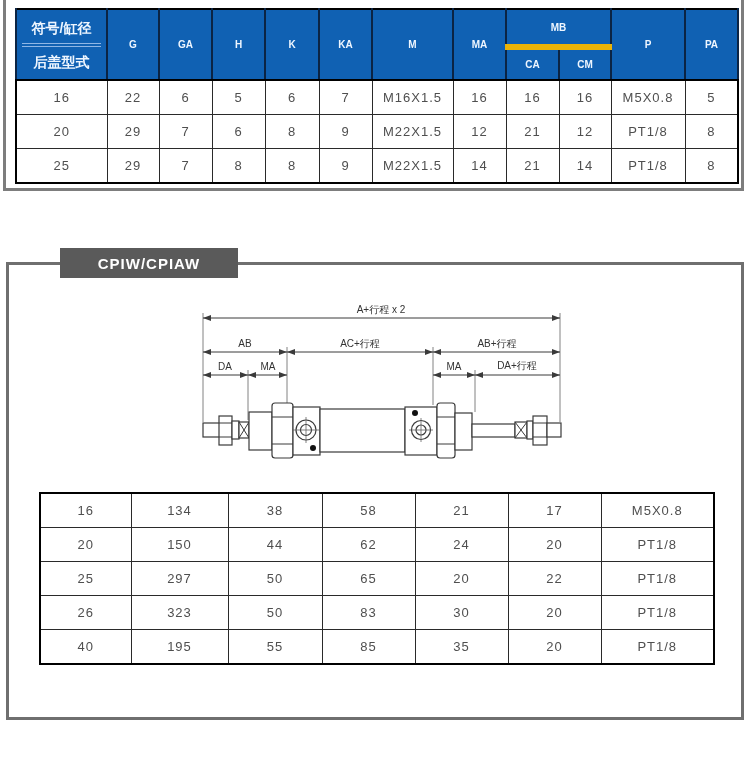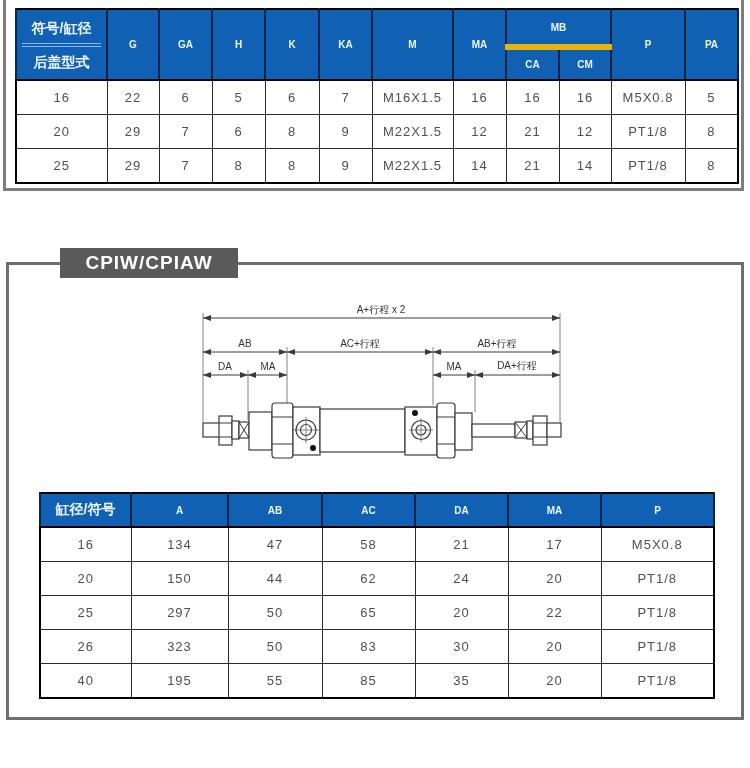--- a/index.html
+++ b/index.html
@@ -9,21 +9,21 @@
   
   .vline,.hline{position:absolute;background:#7d7d7d;}
   #top-frame-left{left:3px;top:0;width:3px;height:191px;}
   #top-frame-right{left:741px;top:0;width:3px;height:191px;}
   #top-frame-bottom{left:3px;top:188px;width:741px;height:3px;}
   #bottom-frame{position:absolute;left:6px;top:262px;width:732px;height:452px;
                 border:3px solid #6f6f6f;background:transparent;}
 
   
   #section-label{position:absolute;left:60px;top:248px;width:178px;height:30px;
-                 background:#5a5a5a;color:#fff;font-weight:bold;font-size:19px;
+                 background:#5a5a5a;color:#fff;font-weight:bold;font-size:15px;
                  letter-spacing:1px;display:flex;align-items:center;justify-content:center;}
 
   
   table{border-collapse:collapse;table-layout:fixed;position:absolute;background:#fff;}
   #top-table{left:15px;top:8px;width:722px;}
   #bottom-table{left:39px;top:492px;width:674px;}
   table{border:2px solid #000;}
   th{background:#1061b3;color:#eef6ff;font-weight:bold;font-size:10px;
      border-left:2px solid #0b2444;border-right:2px solid #0b2444;
      border-bottom:2px solid #000;padding:0;text-align:center;vertical-align:middle;}
@@ -226,33 +226,24 @@
     <colgroup>
       <col style="width:91px">
         <col style="width:97px">
         <col style="width:94px">
       <col style="width:93px">
         <col style="width:93px">
         <col style="width:93px">
       <col style="width:113px">
     </colgroup>
     <tbody>
-        <tr>
-      <th class="cjk">缸径/符号</th>
-      <th>A</th>
-      <th>AB</th>
-      <th>AC</th>
-      <th>DA</th>
-      <th>MA</th>
-      <th>P</th>
-    </tr>
     <tr>
       <td>16</td>
       <td>134</td>
-      <td>47</td>
+      <td>38</td>
       <td>58</td>
       <td>21</td>
       <td>17</td>
       <td>M5X0.8</td>
     </tr>
     <tr>
       <td>20</td>
       <td>150</td>
       <td>44</td>
       <td>62</td>

